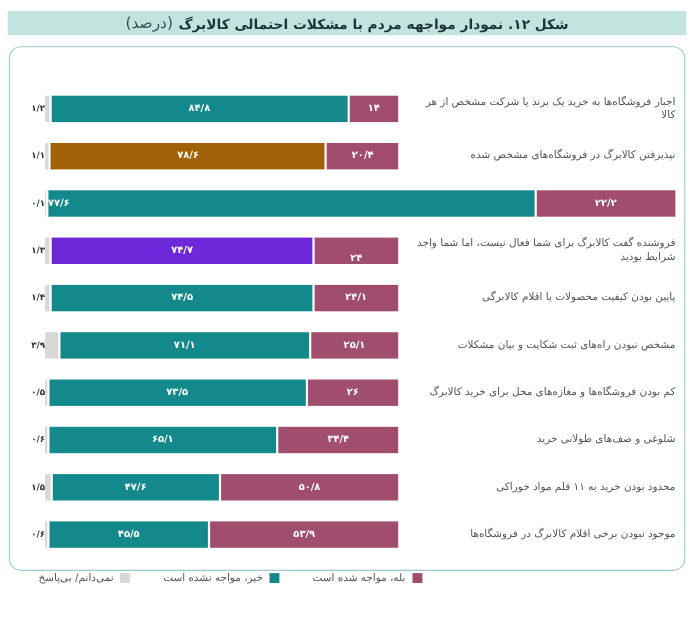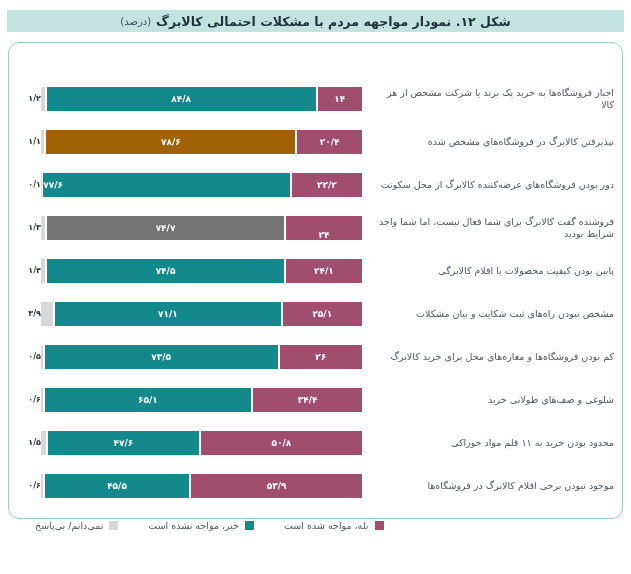--- a/index.html
+++ b/index.html
@@ -10,21 +10,21 @@
     direction: rtl;
     overflow: hidden;
   }
   .canvas { position: relative; width: 631px; height: 574px; background: #fff; }
 
   .title-band {
     position: absolute; top: 10px; right: 7px; left: 7px; height: 22px;
     display: flex; align-items: center; justify-content: center; gap: 5px;
   }
   .title-main { font-size: 12.5px; font-weight: bold; letter-spacing: -0.2px; }
-  .title-unit { font-size: 10px; font-weight: normal; opacity: .85; }
+  .title-unit { font-size: 14px; font-weight: normal; opacity: .85; }
 
   .panel {
     position: absolute; top: 42px; right: 8px; left: 8px; height: 477px;
     border: 1px solid #9ccad0; border-radius: 11px;
     padding: 34px 8px 0 8px;
     background: #fff;
   }
 
   .rows { display: block; }
   .bar-row { display: flex; align-items: center; height: 43px; }
@@ -90,39 +90,38 @@
               <span class="val">۲۰/۴</span>
             </div>
       <div class="seg" style="width: 78.5215%; background: #a16207;">
               <span class="val">۷۸/۶</span>
             </div>
       <div class="seg" style="width: 1.0989%; background: rgb(216, 216, 216);"></div>
     </div>
     <div class="extra-cell"><span class="val">۱/۱</span></div>
   </div>
         <div class="bar-row">
-    <div class="bar-label">دور بودن فروشگاه‌های عرضه‌کننده کالابرگ از محل سکونت</div>
     <div class="bar-track">
       <div class="seg" style="width: 22.2222%; background: rgb(161, 78, 110);">
               <span class="val">۲۲/۲</span>
             </div>
       <div class="seg" style="width: 77.6777%; background: rgb(20, 137, 140); justify-content: flex-end;">
               <span class="val">۷۷/۶</span>
             </div>
       <div class="seg" style="width: 0.1001%; background: rgb(216, 216, 216);"></div>
     </div>
     <div class="extra-cell"><span class="val">۰/۱</span></div>
   </div>
         <div class="bar-row">
     <div class="bar-label">فروشنده گفت کالابرگ برای شما فعال نیست، اما شما واجد شرایط بودید</div>
     <div class="bar-track">
       <div class="seg" style="width: 24%; background: rgb(161, 78, 110); align-items: flex-end;">
               <span class="val">۲۴</span>
             </div>
-      <div class="seg" style="width: 74.7%; background: #737373;">
+      <div class="seg" style="width: 74.7%; background: #6d28d9;">
               <span class="val">۷۴/۷</span>
             </div>
       <div class="seg" style="width: 1.3%; background: rgb(216, 216, 216);"></div>
     </div>
     <div class="extra-cell"><span class="val">۱/۳</span></div>
   </div>
         <div class="bar-row">
     <div class="bar-label">پایین بودن کیفیت محصولات یا اقلام کالابرگی</div>
     <div class="bar-track">
       <div class="seg" style="width: 24.1%; background: rgb(161, 78, 110);">

